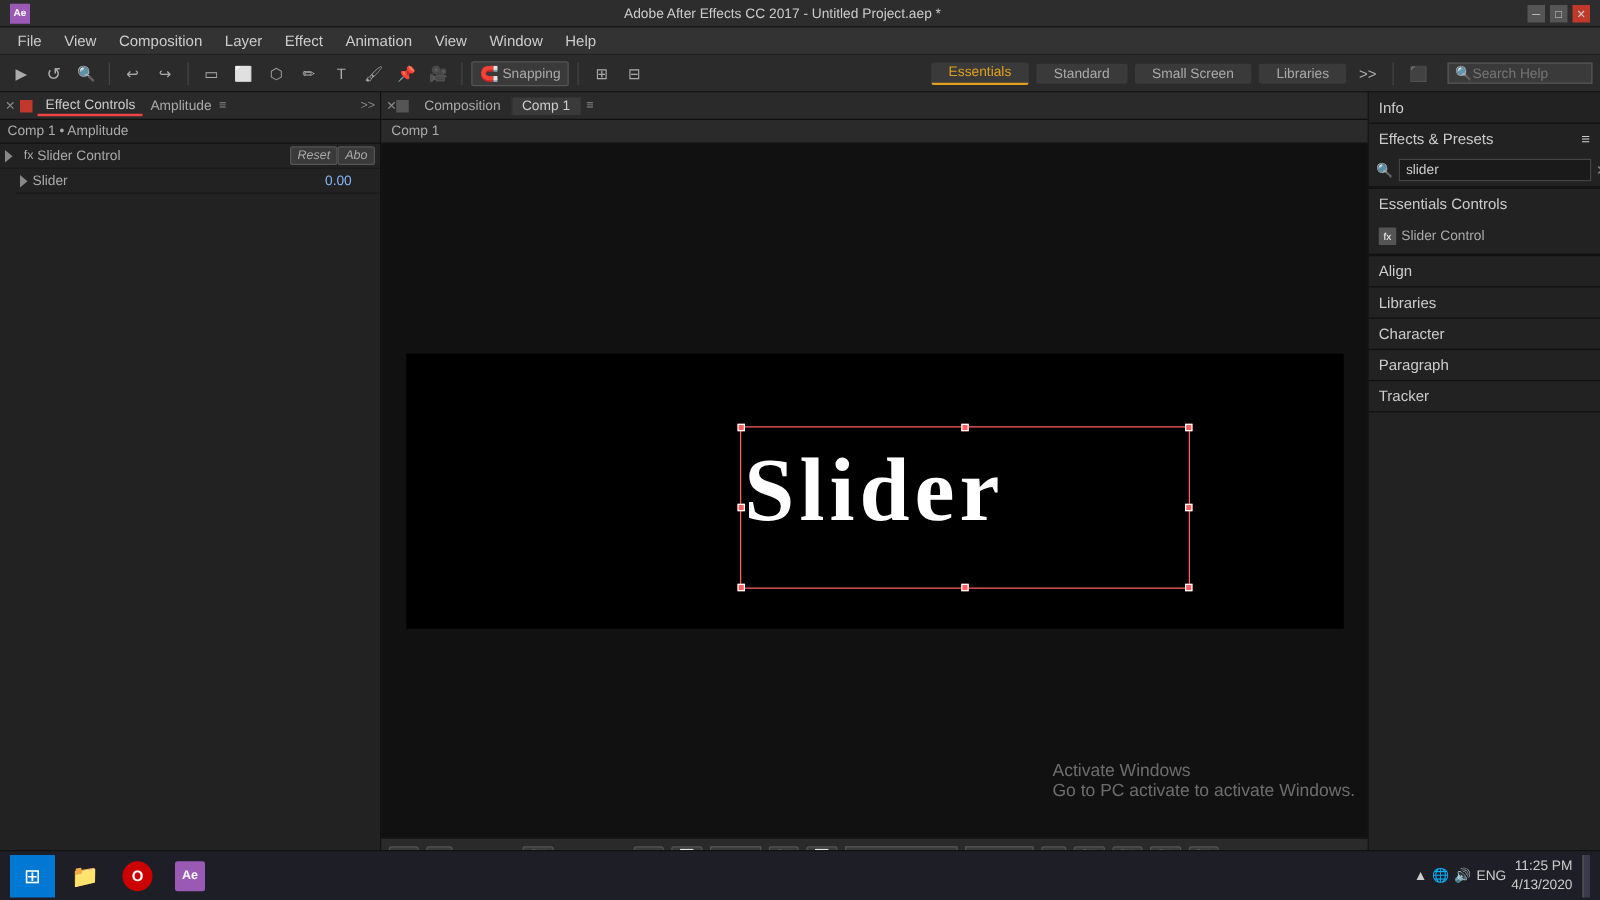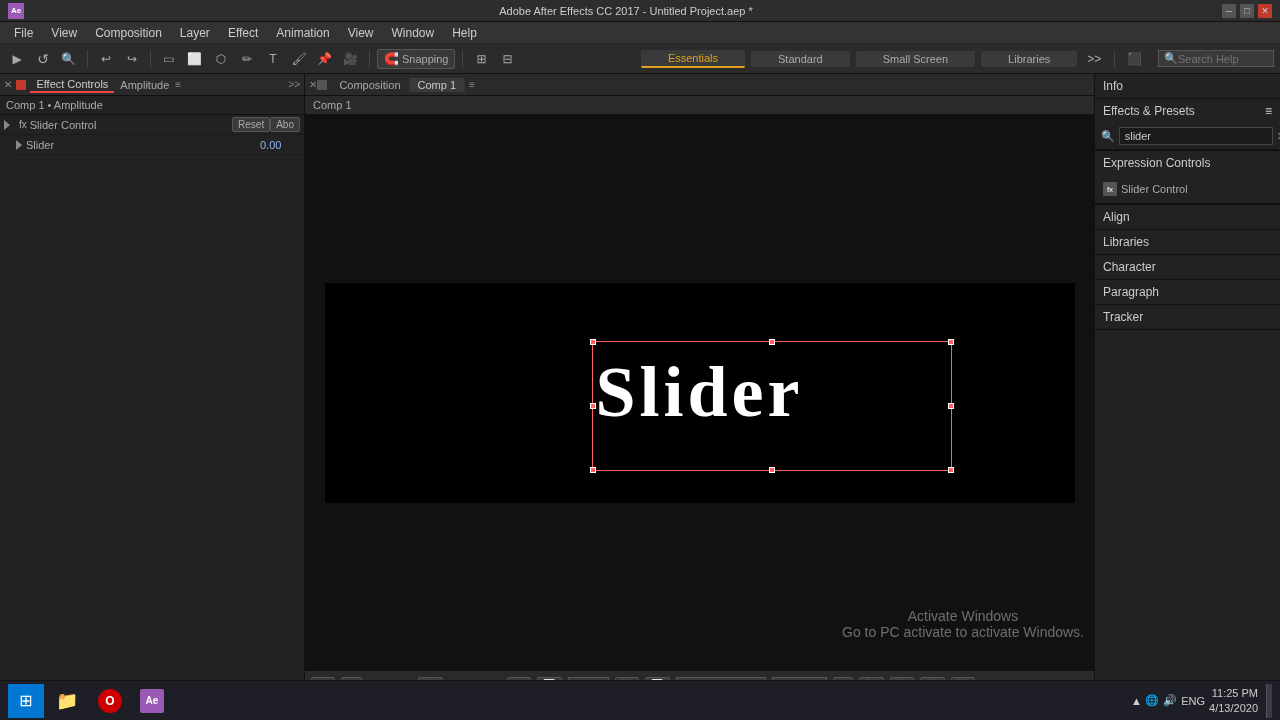--- a/index.html
+++ b/index.html
@@ -38,21 +38,21 @@
       height: 30px;
       background: #2b2b2b;
       display: flex;
       align-items: center;
       padding: 0 6px;
       gap: 4px;
       border-bottom: 1px solid #111;
     }
     .tool-btn { width: 22px; height: 22px; background: transparent; border: none; color: #aaa; cursor: pointer; display: flex; align-items: center; justify-content: center; font-size: 12px; border-radius: 2px; }
     .tool-separator { width: 1px; height: 18px; background: #444; margin: 0 3px; }
-    .ws-tab { padding: 2px 27px; background: #3a3a3a; border: none; color: #aaa; cursor: pointer; font-size: 11px; border-radius: 2px; }
+    .ws-tab { padding: 2px 14px; background: #3a3a3a; border: none; color: #aaa; cursor: pointer; font-size: 11px; border-radius: 2px; }
     .ws-tab.active { color: #e0a020; border-bottom: 2px solid #e0a020; }
     .search-box { display: flex; align-items: center; background: #3a3a3a; border: 1px solid #555; padding: 1px 5px; margin-left: 6px; }
     .search-box input { background: transparent; border: none; color: #ccc; font-size: 11px; width: 90px; outline: none; }
 
     
     #main-layout {
       display: flex;
       height: calc(720px - 22px - 22px - 30px - 22px);
     }
 
@@ -87,21 +87,21 @@
     .ec-breadcrumb { padding: 3px 6px; font-size: 11px; color: #aaa; border-bottom: 1px solid #111; }
     .ec-row {
       display: flex;
       align-items: center;
       padding: 2px 4px;
       border-bottom: 1px solid #1a1a1a;
       min-height: 20px;
     }
     .ec-label { flex: 1; color: #aaa; font-size: 11px; }
     .ec-value { color: #8ab4f8; font-size: 11px; min-width: 40px; }
-    .ec-btn { background: #3a3a3a; border: 1px solid #555; color: #aaa; padding: 1px 5px; font-size: 10px; cursor: pointer; border-radius: 2px; }
+    .ec-btn { background: #3a3a3a; border: 1px solid #555; color: #aaa; padding: 1px 5px; font-size: 10px; cursor: pointer; border-radius: 2px; font-style: italic; }
     .ec-triangle { width: 0; height: 0; border-left: 5px solid transparent; border-right: 5px solid transparent; border-top: 6px solid #888; margin-right: 4px; cursor: pointer; }
     .ec-triangle.right { border-top: 5px solid transparent; border-bottom: 5px solid transparent; border-left: 6px solid #888; border-right: none; }
     .indent-1 { margin-left: 12px; }
 
     
     #center-panel {
       flex: 1;
       display: flex;
       flex-direction: column;
       background: #1e1e1e;
@@ -264,21 +264,21 @@
     .tl-btn { background: transparent; border: none; color: #aaa; cursor: pointer; font-size: 11px; }
     .tl-time { color: #e8c050; font-size: 14px; font-weight: bold; font-family: monospace; }
     .tl-name { color: #aaa; font-size: 11px; }
     .tl-search { background: #3a3a3a; border: 1px solid #555; color: #ccc; padding: 1px 5px; font-size: 10px; width: 80px; outline: none; }
     .activate-windows {
       position: absolute;
       bottom: 30px;
       right: 10px;
       color: rgba(200,200,200,0.5);
       font-size: 14px;
-      text-align: center;
+      text-align: left;
       pointer-events: none;
     }
 
     
     .snapping-btn {
       display: flex;
       align-items: center;
       gap: 3px;
       background: #3a3a3a;
       border: 1px solid #555;
@@ -465,21 +465,21 @@
         <span>≡</span>
       </div>
       <div class="effects-search">
         <span>🔍</span>
         <input type="text" value="slider" placeholder="slider" style="">
         <span style="cursor:pointer;color:#888;">✕</span>
       </div>
     </div>
     <div class="right-section">
       <div class="right-section-title">
-        <span>Expression Controls</span>
+        <span>Essentials Controls</span>
       </div>
       <div class="expr-controls">
         <div class="expr-control-item">
           <div class="expr-icon">fx</div>
           <span>Slider Control</span>
         </div>
       </div>
     </div>
     <div class="right-section">
       <div class="right-section-title">

